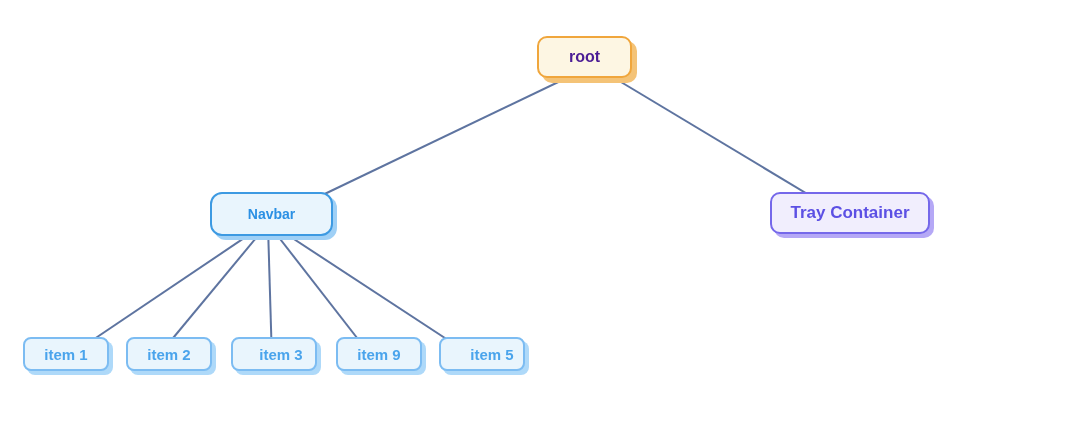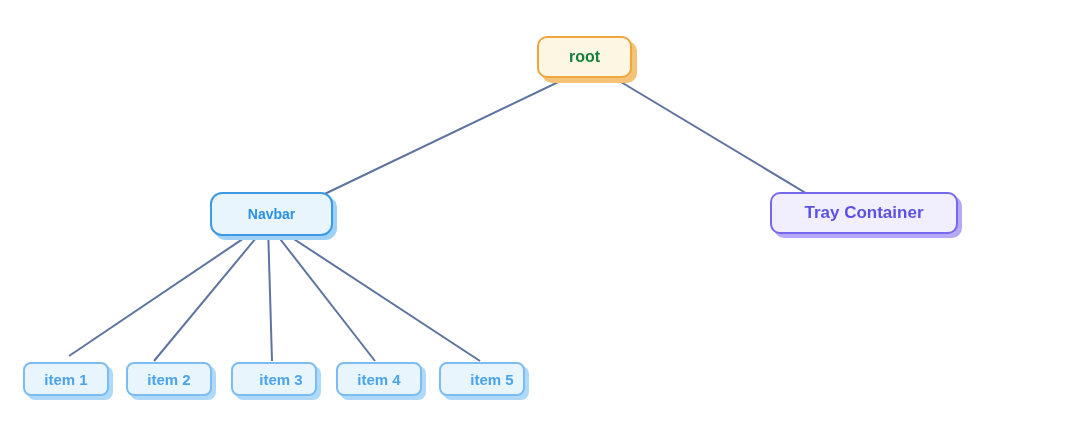--- a/index.html
+++ b/index.html
@@ -33,44 +33,44 @@
     justify-content: center;
     font-weight: bold;
     cursor: pointer;
     user-select: none;
   }
   .node-root {
     left: 537px; top: 36px; width: 95px; height: 42px;
     background: #fdf6e3;
     border: 2px solid #f0a63c;
     border-radius: 10px;
-    color: #15803d;
+    color: #4c1d95;
     font-size: 16px;
     box-shadow: 5px 5px 0 #f4c377;
   }
   .node-navbar {
     left: 210px; top: 192px; width: 123px; height: 44px;
     background: #e9f5fd;
     border: 2px solid #3d9ae2;
     border-radius: 12px;
     color: #2b90e4;
     font-size: 14px;
     box-shadow: 4px 4px 0 #9fd0f6;
   }
   .node-tray {
-    left: 770px; top: 192px; width: 188px; height: 42px;
+    left: 770px; top: 192px; width: 160px; height: 42px;
     background: #f1eefd;
     border: 2px solid #7568ea;
     border-radius: 10px;
     color: #5c50e4;
     font-size: 17px;
     box-shadow: 4px 4px 0 #b5a8f6;
   }
   .node-item {
-    top: 362px; width: 86px; height: 34px;
+    top: 337px; width: 86px; height: 34px;
     background: #e9f5fd;
     border: 2px solid #7cbcf2;
     border-radius: 8px;
     color: #4aa4ec;
     font-size: 15px;
     box-shadow: 4px 4px 0 #aed9f9;
   }
   .node-item-1 { left: 23px; }
   .node-item-2 { left: 126px; }
   .node-item-3 { left: 231px; padding-left: 14px; }
@@ -110,20 +110,20 @@
 
   <div class="node node-item node-item-2">
     <span>item 2</span>
   </div>
 
   <div class="node node-item node-item-3">
     <span>item 3</span>
   </div>
 
   <div class="node node-item node-item-4">
-    <span>item 4</span>
+    <span>item 9</span>
   </div>
 
   <div class="node node-item node-item-5">
     <span>item 5</span>
   </div>
 
 </div>
 
 </body></html>

